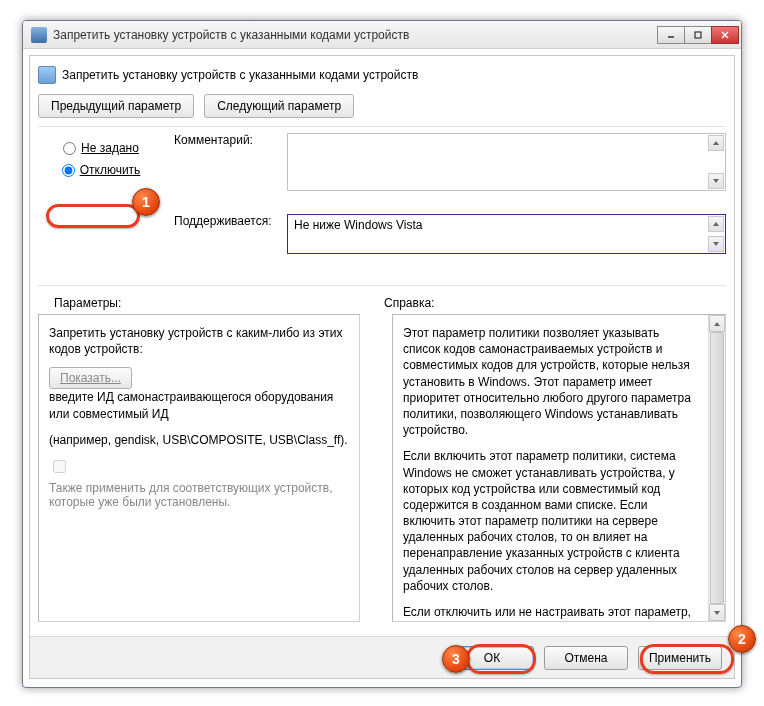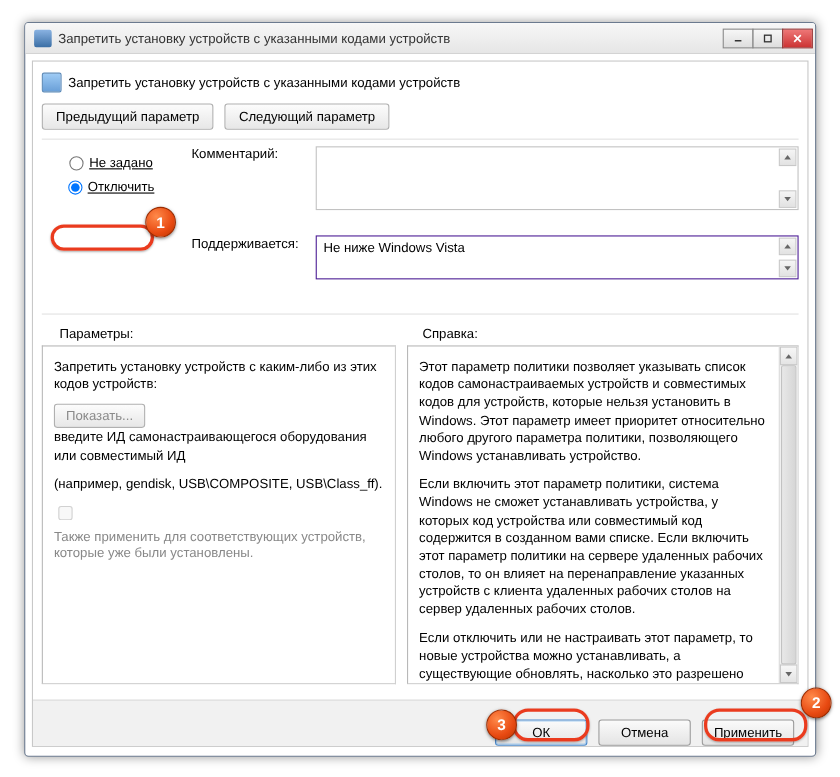--- a/index.html
+++ b/index.html
@@ -11,47 +11,47 @@
   .winbtns { display: flex; gap: 0; }
   .winbtn { width: 28px; height: 18px; border: 1px solid #8a8a8a; background: linear-gradient(#f7f7f7,#ddd); display: flex; align-items: center; justify-content: center; margin-left: -1px; }
   .winbtn.close { background: linear-gradient(#e77,#c33); border-color: #933; color: #fff; }
   .winbtn svg { width: 10px; height: 10px; display: block; }
   .clientwrap { padding: 6px; }
   .client { border: 1px solid #c8c8c8; background: #fff; height: 624px; position: relative; padding: 8px; }
   .hdr { display: flex; align-items: center; gap: 6px; height: 22px; }
   .hdr .hicon { width: 18px; height: 18px; background: linear-gradient(#9ecbf5,#6aa0d8); border: 1px solid #5a89b8; border-radius: 2px; }
   .navbtns { margin-top: 8px; display: flex; gap: 10px; }
   .btn { border: 1px solid #b0b0b0; background: linear-gradient(#fcfcfc,#e7e7e7); padding: 4px 12px; border-radius: 3px; cursor: default; }
-  .btn.disabled { color: #8a8a8a; }
+  .btn.disabled { color: #8a8a8a; text-decoration: underline; }
   .sep { border-top: 1px solid #e2e2e2; margin: 8px 0 6px 0; }
   .toprow { display: flex; gap: 10px; }
   .radios { width: 126px; padding-top: 4px; position: relative; }
   .radio { display: flex; align-items: center; gap: 5px; height: 22px; justify-content: center; }
   .radio input { margin: 0; }
   .radio u { text-decoration: underline; }
   .commentcol { flex: 1; }
   .lblrow { display: flex; align-items: flex-start; gap: 8px; margin-bottom: 23px; justify-content: center; }
   .lblrow .lbl { width: 105px; }
   .txtbox { flex: 1; border: 1px solid #c2c2c2; background: #fff; height: 58px; position: relative; }
   .supbox { flex: 1; border: 1px solid #4c1d95; background: #fff; height: 40px; padding: 3px 6px; position: relative; }
   .scrollarrows { position: absolute; right: 1px; top: 1px; bottom: 1px; width: 16px; display: flex; flex-direction: column; justify-content: space-between; }
   .scrollarrows .arr { width: 16px; height: 16px; background: linear-gradient(#f5f5f5,#e2e2e2); border: 1px solid #c8c8c8; display: flex; align-items: center; justify-content: center; }
   .splitlabels { display: flex; margin-top: 10px; margin-left: 16px; }
   .splitlabels .l { width: 330px; }
   .panels { display: flex; gap: 10px; margin-top: 4px; }
   .panel { border: 1px solid #d0d0d0; border-top-color: #b8b8b8; border-left-color: #b8b8b8; background: #fff; height: 308px; padding: 10px 10px; position: relative; overflow: hidden; }
   .panel.left { width: 322px; }
-  .panel.right { flex: 1; }
+  .panel.right { flex: 1; margin-left: 22px; }
   .panel p { margin: 0 0 10px 0; line-height: 1.35; }
   .chkrow { display: flex; align-items: flex-start; gap: 5px; color: #888; flex-direction: column; }
   .chkrow input { margin-top: 2px; }
   .rightscroll { position: absolute; right: 0; top: 0; bottom: 0; width: 17px; background: #f0f0f0; border-left: 1px solid #ddd; display: flex; flex-direction: column; }
   .rightscroll .arr { height: 17px; background: linear-gradient(#f7f7f7,#e4e4e4); border: 1px solid #c8c8c8; display: flex; align-items: center; justify-content: center; }
   .rightscroll .thumb { flex: 1; margin: 0 1px; background: linear-gradient(90deg,#e8e8e8,#d6d6d6); border: 1px solid #c2c2c2; border-radius: 2px; }
-  .bottombar { position: absolute; left: 0; right: 0; bottom: 0; height: 42px; border-top: 1px solid #dcdcdc; background: #f1f1f1; display: flex; align-items: flex-end; justify-content: flex-end; padding: 0 12px; gap: 10px; }
+  .bottombar { position: absolute; left: 0; right: 0; bottom: 0; height: 42px; border-top: 1px solid #dcdcdc; background: #f1f1f1; display: flex; align-items: center; justify-content: flex-end; padding: 0 12px; gap: 10px; }
   .dlgbtn { width: 84px; text-align: center; border: 1px solid #9c9c9c; background: linear-gradient(#fbfbfb,#e4e4e4); padding: 4px 0; border-radius: 3px; cursor: default; }
   .dlgbtn.default { border: 1px solid #4c8acb; box-shadow: 0 0 0 1px #a7cdf0 inset; }
   
   .ring { position: absolute; border: 3px solid #ea3b1e; border-radius: 14px; pointer-events: none; box-shadow: 0 1px 2px rgba(0,0,0,0.3); }
   .badge { position: absolute; width: 28px; height: 28px; border-radius: 50%; background: radial-gradient(circle at 35% 30%, #ff8a4a, #e84a12 60%, #b83400); color: #fff; font-weight: bold; font-size: 14px; display: flex; align-items: center; justify-content: center; border: 1px solid #9a2b00; box-shadow: 0 1px 3px rgba(0,0,0,0.5); pointer-events: none; }
   svg.tri { width: 8px; height: 8px; display: block; }
 </style>
 </head>
 <body>
 

